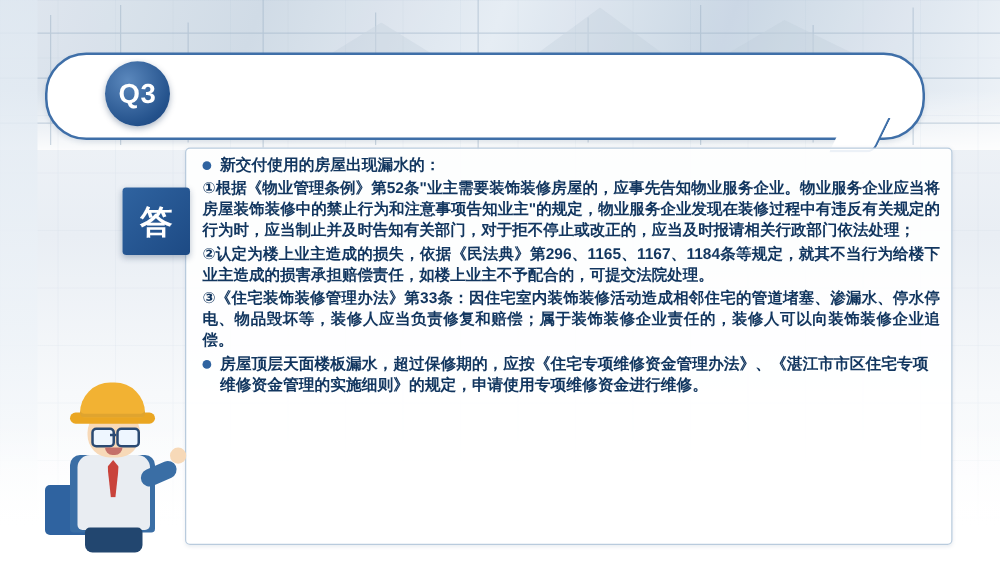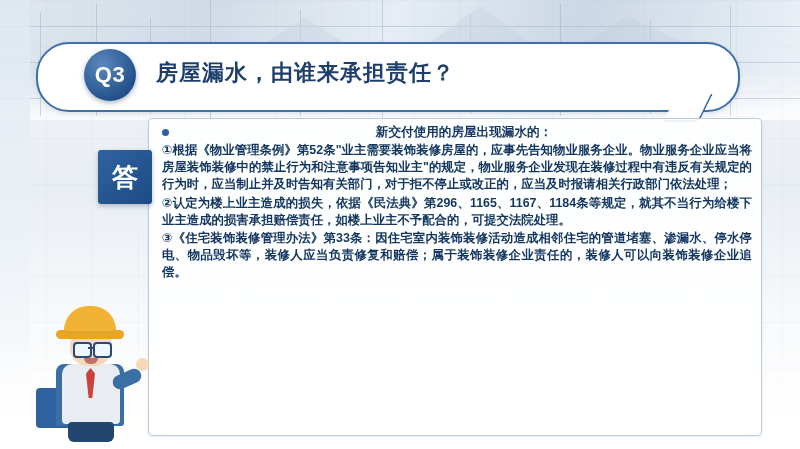--- a/index.html
+++ b/index.html
@@ -158,21 +158,21 @@
     font-weight: bold;
     margin-bottom: 1px;
   }
   .bullet-dot {
     flex: 0 0 auto;
     width: 7px; height: 7px;
     border-radius: 50%;
     background: #2f63a0;
     margin: 5px 7px 0 2px;
   }
-  .bullet-text { flex: 1 1 auto; text-align: center; }
+  .bullet-text { flex: 1 1 auto; }
 
   .para {
     font-size: 12.4px;
     line-height: 17.2px;
     color: #12365f;
     font-weight: bold;
     text-align: justify;
     text-justify: inter-ideograph;
     margin: 0 0 1px 2px;
   }
@@ -322,38 +322,41 @@
     <div class="roof-shape" style="left:560px; top:16px; width:150px; height:40px; clip-path: polygon(0 100%, 45% 0, 100% 100%);"></div>
     <div class="roof-shape" style="left:250px; top:18px; width:110px; height:34px; clip-path: polygon(0 100%, 50% 0, 100% 100%);"></div>
   </div>
   <div class="bp-grid"></div>
   <div class="left-bar"></div>
   <div class="bg-bottom-fade"></div>
 
   <div class="q-banner"></div>
   <div class="q-banner-tail"></div>
   <div class="q-badge">Q3</div>
-  <div class="q-title">房屋漏水，由谁来承担责任？</div>
 
   <div class="a-panel"></div>
   <div class="a-badge">答</div>
 
   <div class="a-body">
 
     <div class="blk bullet-line">
       <span class="bullet-dot"></span>
       <span class="bullet-text">新交付使用的房屋出现漏水的：</span>
     </div>
 
 
 
     <p class="para">①根据《物业管理条例》第52条"业主需要装饰装修房屋的，应事先告知物业服务企业。物业服务企业应当将房屋装饰装修中的禁止行为和注意事项告知业主"的规定，物业服务企业发现在装修过程中有违反有关规定的行为时，应当制止并及时告知有关部门，对于拒不停止或改正的，应当及时报请相关行政部门依法处理；</p>
     <p class="para">②认定为楼上业主造成的损失，依据《民法典》第296、1165、1167、1184条等规定，就其不当行为给楼下业主造成的损害承担赔偿责任，如楼上业主不予配合的，可提交法院处理。</p>
     <p class="para">③《住宅装饰装修管理办法》第33条：因住宅室内装饰装修活动造成相邻住宅的管道堵塞、渗漏水、停水停电、物品毁坏等，装修人应当负责修复和赔偿；属于装饰装修企业责任的，装修人可以向装饰装修企业追偿。</p>
 
+    <div class="blk bullet-line">
+      <span class="bullet-dot"></span>
+      <span class="bullet-text">房屋顶层天面楼板漏水，超过保修期的，应按《住宅专项维修资金管理办法》、《湛江市市区住宅专项维修资金管理的实施细则》的规定，申请使用专项维修资金进行维修。</span>
+    </div>
 
   </div>
 
   <div class="mascot">
     <div class="m-puzzle"></div>
     <div class="m-suit-l"></div>
     <div class="m-suit-r"></div>
     <div class="m-body"></div>
     <div class="m-tie"></div>
     <div class="m-arm"></div>

